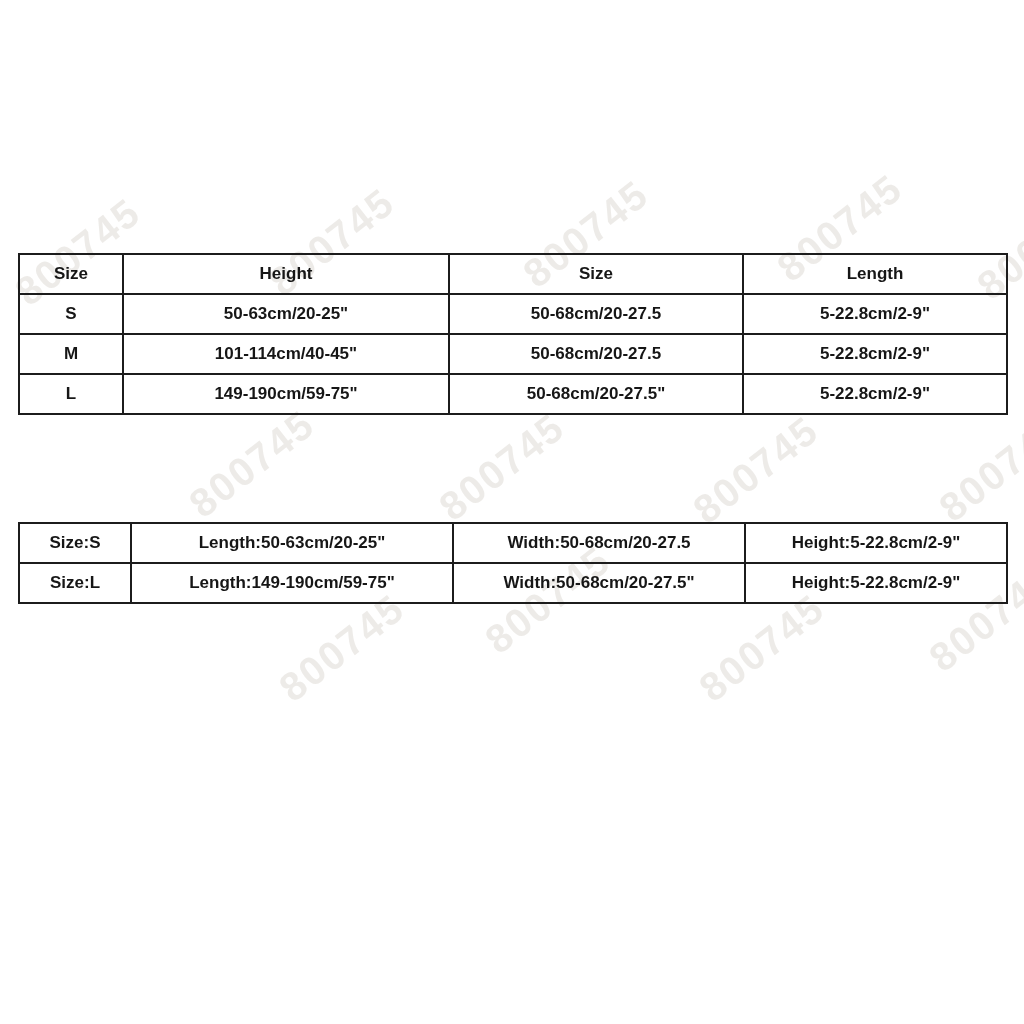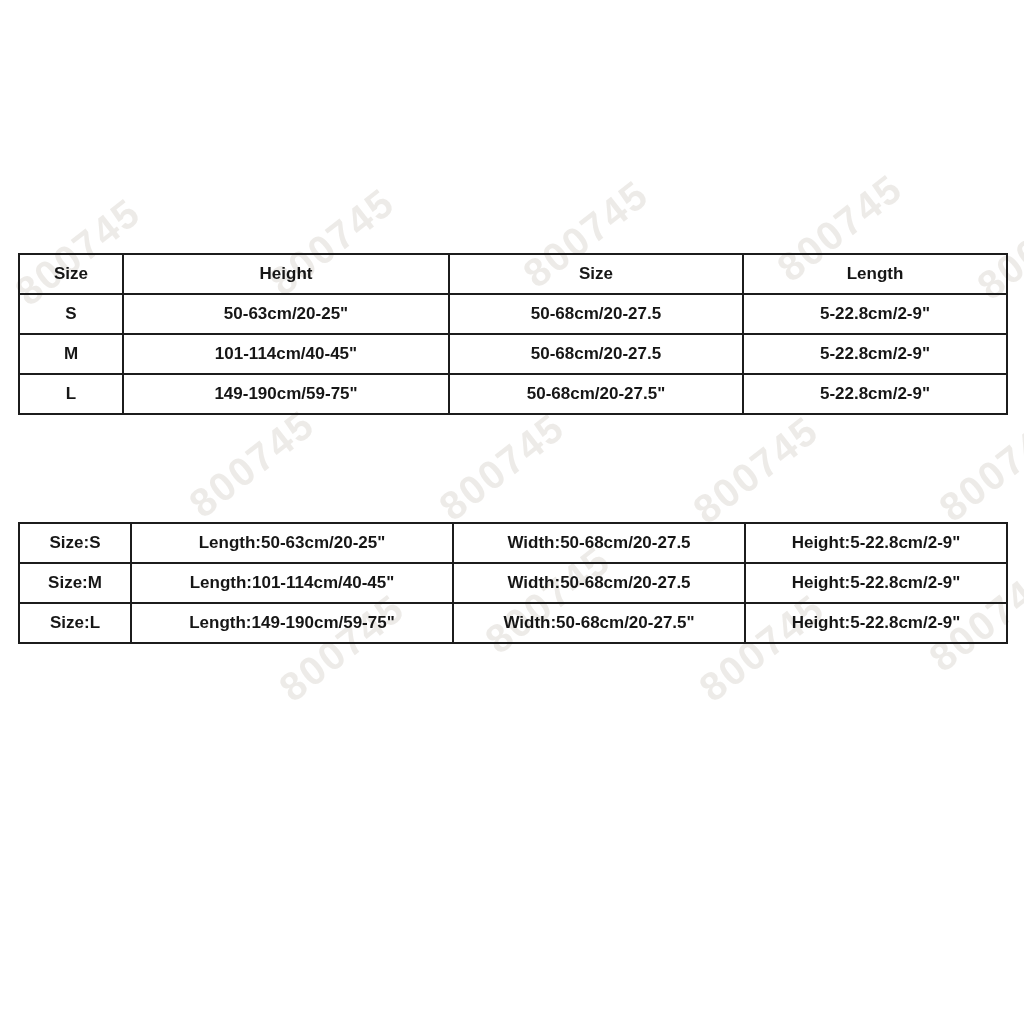--- a/index.html
+++ b/index.html
@@ -117,25 +117,19 @@
       <col style="width:262px">
   </colgroup>
   <tbody>
       <tr>
     <td>Size:S</td>
     <td>Length:50-63cm/20-25"</td>
     <td>Width:50-68cm/20-27.5</td>
     <td>Height:5-22.8cm/2-9"</td>
   </tr>
   <tr>
-    <td>Size:M</td>
-    <td>Length:101-114cm/40-45"</td>
-    <td>Width:50-68cm/20-27.5</td>
-    <td>Height:5-22.8cm/2-9"</td>
-  </tr>
-  <tr>
     <td>Size:L</td>
     <td>Length:149-190cm/59-75"</td>
     <td>Width:50-68cm/20-27.5"</td>
     <td>Height:5-22.8cm/2-9"</td>
   </tr>
 </tbody>
   </table>
 
 </body></html>

